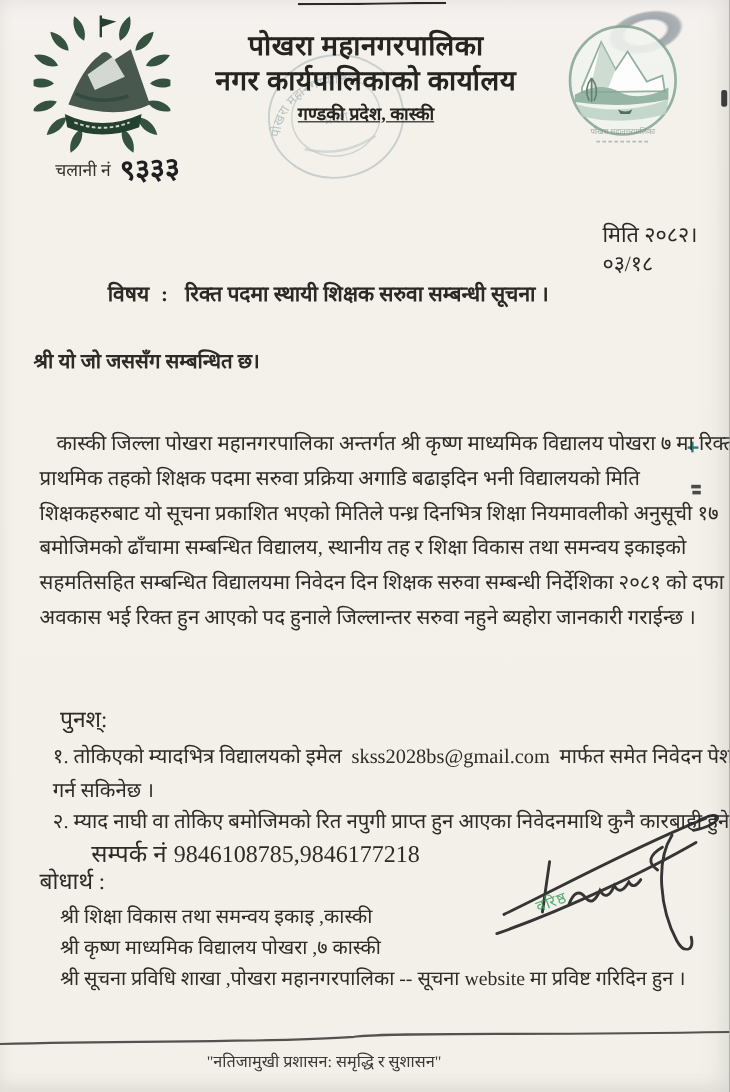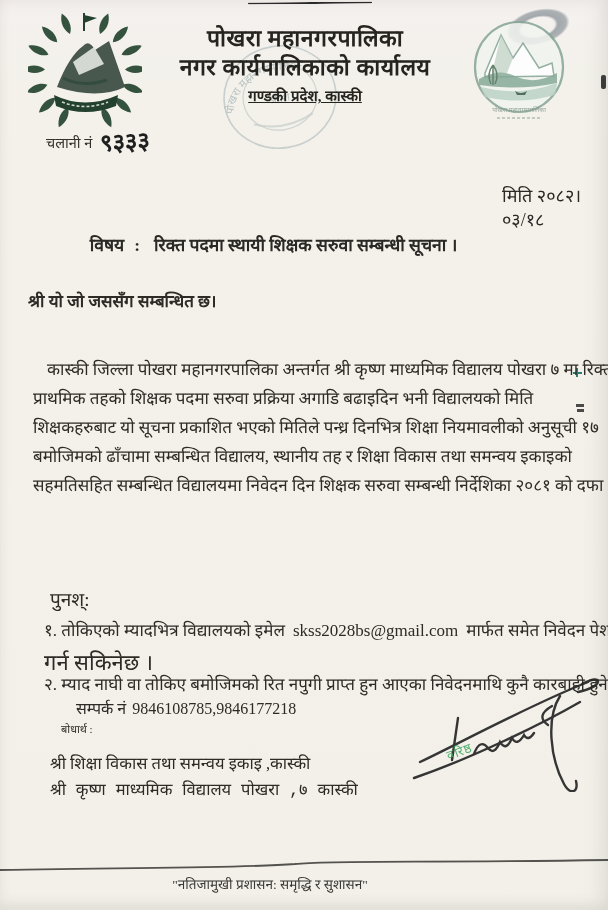--- a/index.html
+++ b/index.html
@@ -33,27 +33,27 @@
   
   .subject{left:0;top:232px;width:547px;text-align:center;font-size:17.5px;font-weight:bold;color:#2b2925;}
   .subject .gap1{margin:0 14px 0 10px;}
   .salutation{left:28px;top:277px;font-size:17px;font-weight:bold;margin-top:12px;}
   .bodytext{left:33px;top:355px;width:548px;font-size:17px;line-height:29px;}
   .bodytext div{white-space:nowrap;}
   .bodytext .first{text-indent:14px;}
   .ps-head{left:50px;top:586px;font-size:19px;}
   .ps1{left:44px;top:618px;font-size:17px;white-space:nowrap;}
   .ps1 .email{font-weight:400;margin:0 8px;}
-  .ps1b{left:44px;top:646px;font-size:22px;}
+  .ps1b{left:44px;top:646px;font-size:17px;}
   .ps2{left:44px;top:672px;font-size:17px;white-space:nowrap;}
-  .contactno{left:76px;top:697px;font-size:16px;}
+  .contactno{left:76px;top:697px;font-size:20px;}
   .contactno .latin{margin-left:6px;}
-  .cc-head{left:33px;top:721px;font-size:11px;margin-left:28px;}
+  .cc-head{left:33px;top:721px;font-size:19px;}
   .cc1{left:50px;top:751px;font-size:16.5px;white-space:nowrap;font-family:Liberation Serif, serif;}
-  .cc2{left:50px;top:777px;font-size:16.5px;white-space:nowrap;font-family:Liberation Mono, monospace;}
+  .cc2{left:50px;top:777px;font-size:16.5px;white-space:nowrap;}
   .cc3{left:50px;top:803px;font-size:16.5px;white-space:nowrap;}
   .sig{left:412px;top:662px;width:190px;height:130px;}
   .sigstamp{left:446px;top:742px;font-size:13px;color:#3aa45e;opacity:.85;transform:rotate(-20deg);letter-spacing:1px;}
   
   .foot-line{left:0;top:856px;width:608px;height:18px;}
   .slogan{left:0;top:875px;width:540px;text-align:center;font-size:13.5px;color:#3b3936;}
 </style>
 </head>
 <body>
 
@@ -145,35 +145,37 @@
   </div>
 
   <div class="abs salutation">श्री यो जो जससँग सम्बन्धित छ।</div>
 
   <div class="abs bodytext">
     <div class="first">कास्की जिल्ला पोखरा महानगरपालिका अन्तर्गत श्री कृष्ण माध्यमिक  विद्यालय पोखरा ७ मा रिक्त</div>
     <div>प्राथमिक तहको शिक्षक पदमा सरुवा प्रक्रिया अगाडि बढाइदिन भनी विद्यालयको मिति</div>
     <div>शिक्षकहरुबाट यो सूचना प्रकाशित भएको मितिले पन्ध्र दिनभित्र शिक्षा नियमावलीको अनुसूची १७</div>
     <div>बमोजिमको ढाँचामा सम्बन्धित विद्यालय, स्थानीय तह र शिक्षा विकास तथा समन्वय इकाइको</div>
     <div>सहमतिसहित सम्बन्धित विद्यालयमा निवेदन दिन शिक्षक सरुवा सम्बन्धी निर्देशिका २०८१ को दफा</div>
+    <div>अवकास भई रिक्त हुन आएको पद हुनाले जिल्लान्तर सरुवा नहुने ब्यहोरा जानकारी गराईन्छ ।</div>
   </div>
 
   <div class="abs ps-head">पुनश्:</div>
   <div class="abs ps1">
     <span>१. तोकिएको म्यादभित्र विद्यालयको इमेल</span><span class="email">skss2028bs@gmail.com</span><span>मार्फत समेत निवेदन पेश</span>
   </div>
   <div class="abs ps1b">गर्न सकिनेछ ।</div>
   <div class="abs ps2">२. म्याद नाघी वा तोकिए बमोजिमको रित नपुगी प्राप्त हुन आएका निवेदनमाथि कुनै कारबाही हुने छैन</div>
   <div class="abs contactno">
     <span>सम्पर्क नं</span><span class="latin">9846108785,9846177218</span>
   </div>
 
   <div class="abs cc-head">बोधार्थ :</div>
   <div class="abs cc1">श्री शिक्षा विकास तथा समन्वय इकाइ ,कास्की</div>
   <div class="abs cc2">श्री कृष्ण माध्यमिक  विद्यालय पोखरा ,७ कास्की</div>
+  <div class="abs cc3">श्री सूचना प्रविधि शाखा ,पोखरा महानगरपालिका -- सूचना website मा प्रविष्ट गरिदिन हुन ।</div>
 
   <div class="abs sig">
     <svg width="190" height="130" viewBox="0 0 190 130" fill="none" stroke="#262626" stroke-width="2.4" stroke-linecap="round" opacity=".92">
       <path d="M8,100 C50,80 120,42 176,20"></path>
       <path d="M2,116 C60,96 130,62 168,40"></path>
       <path d="M170,22 q16,-8 16,-2 q-2,6 -20,10"></path>
       <path d="M62,92 q6,-16 14,-6 q6,8 12,-6 q6,10 12,-4 q5,9 12,-3 q4,7 10,-2"></path>
       <path d="M46,56 l-6,42"></path>
       <path d="M148,34 c-14,22 -10,62 4,88 c6,11 15,9 12,-3"></path>
       <path d="M140,44 q-17,10 -4,19"></path>

